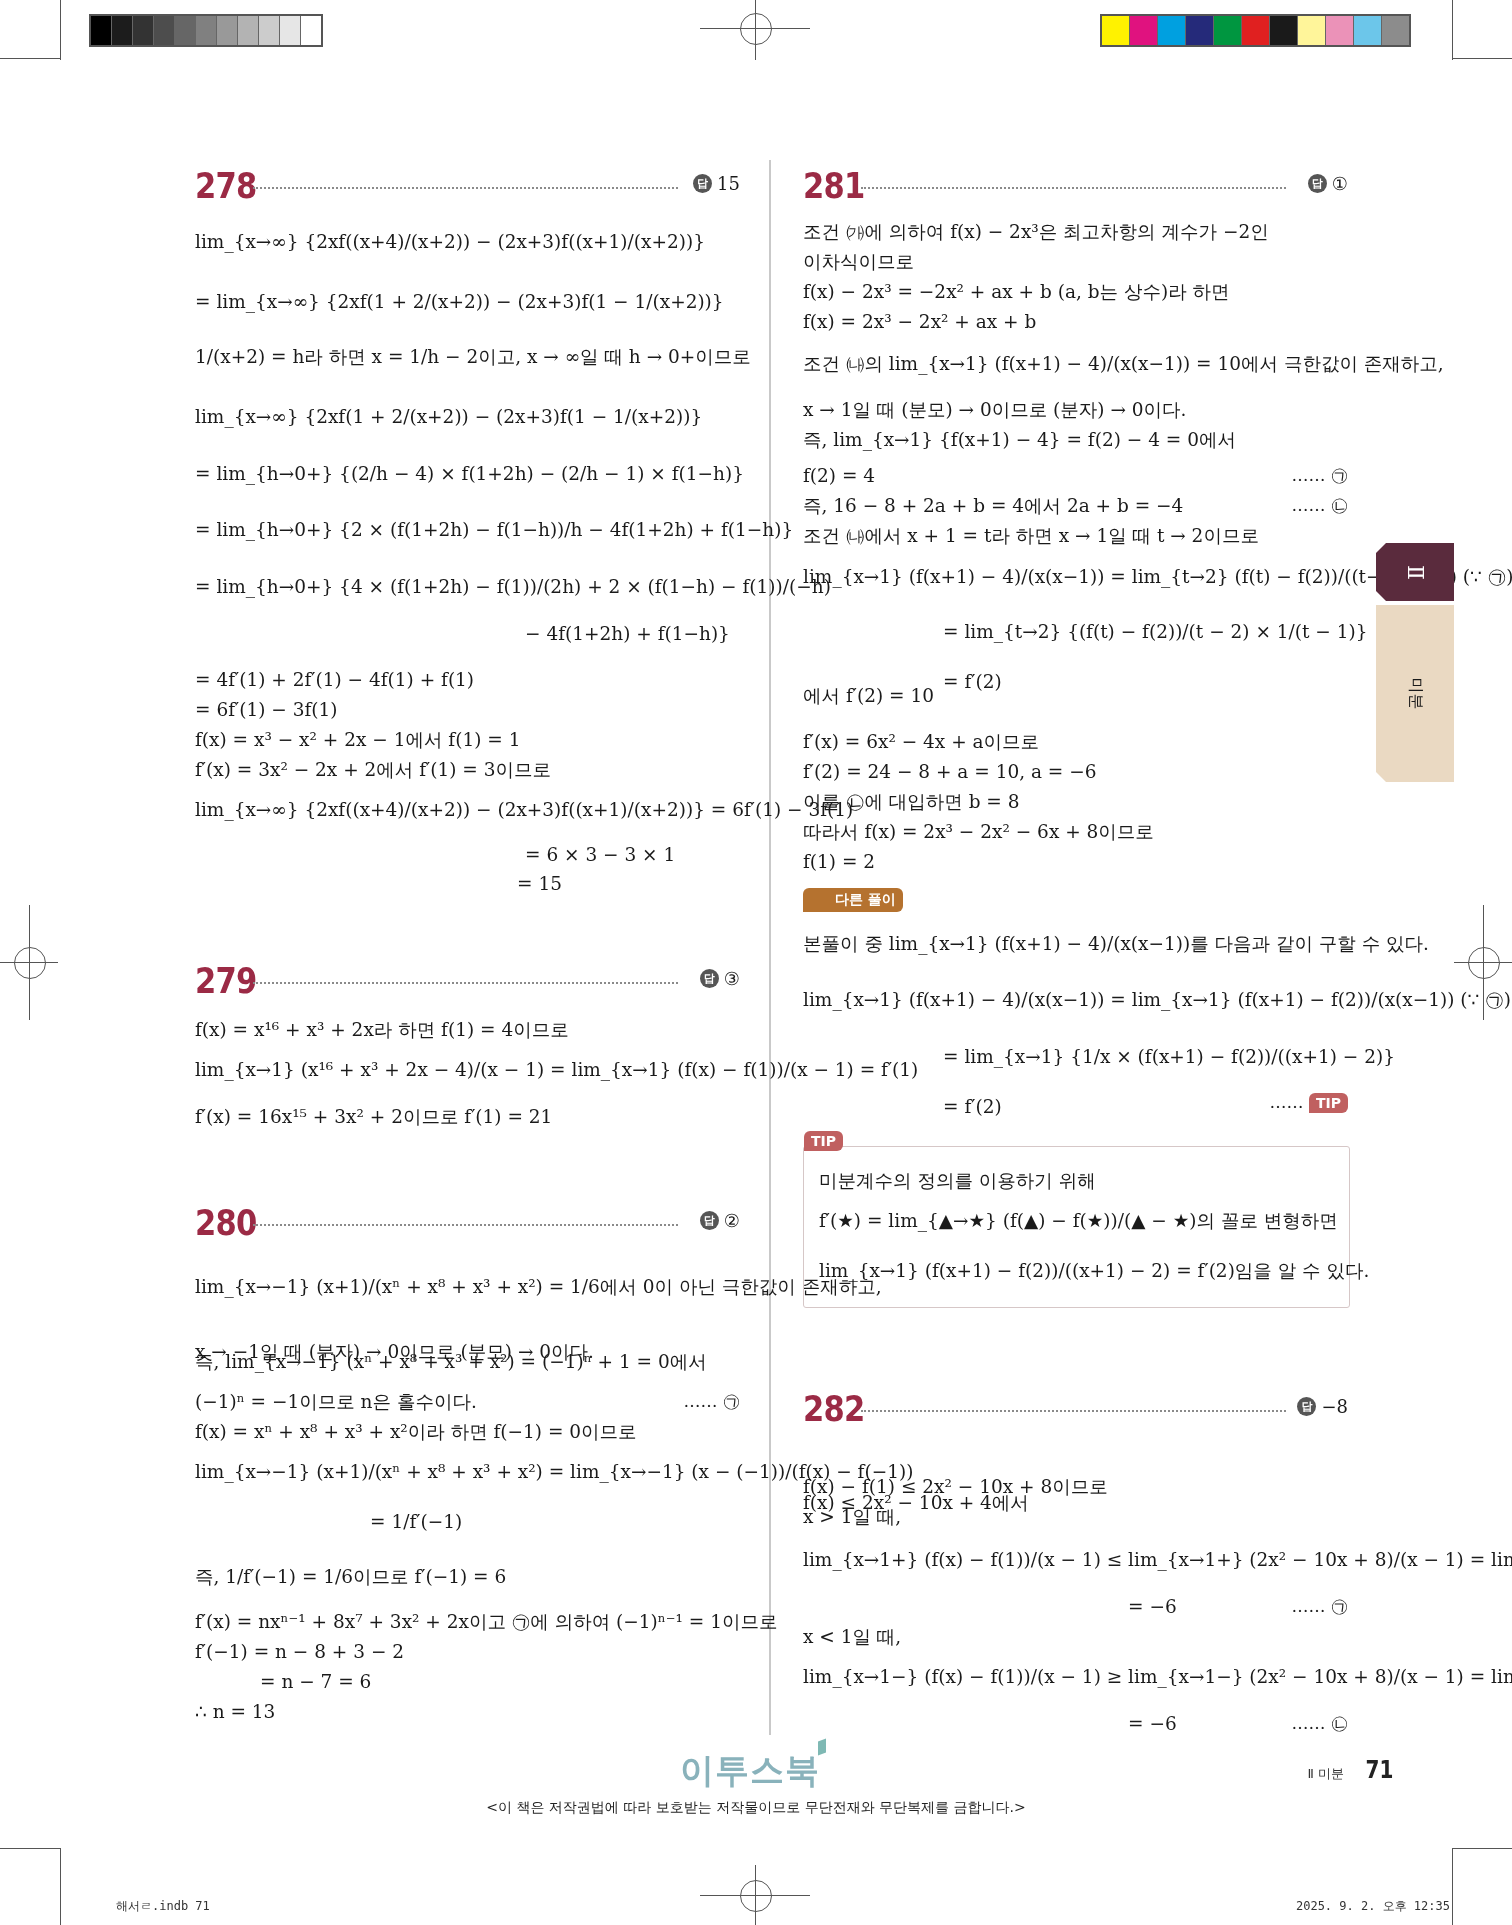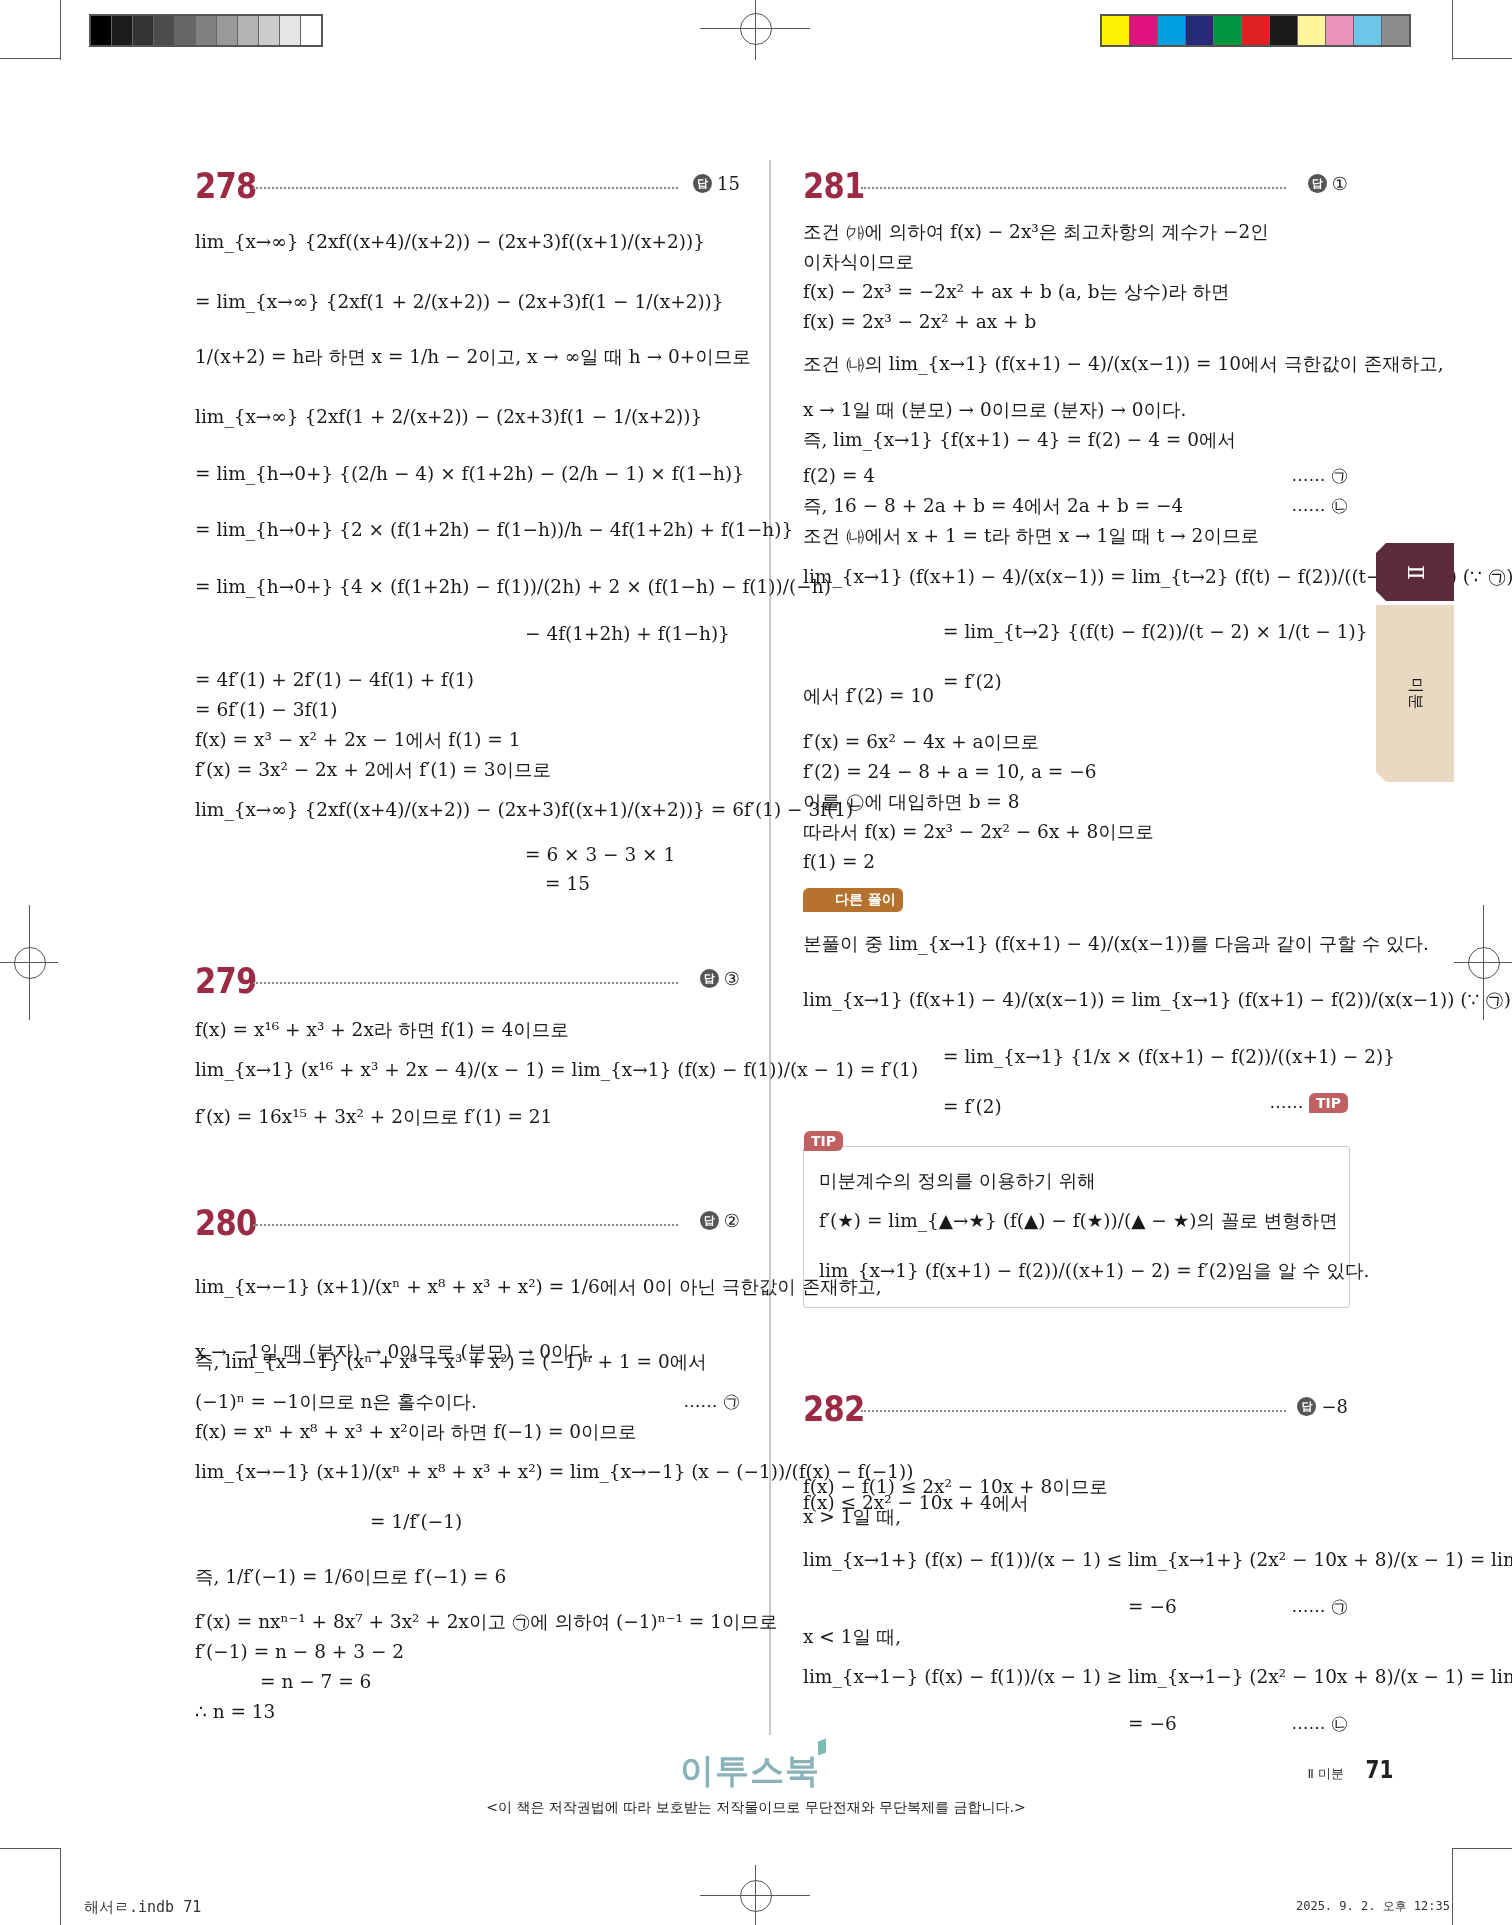--- a/index.html
+++ b/index.html
@@ -39,21 +39,21 @@
              font-size: 22px; display: flex; align-items: center; justify-content: center; }
   .tab-bot { position: absolute; left: 1376px; top: 605px; width: 78px; height: 177px; background: #ead9c2;
              clip-path: polygon(0 0, 100% 0, 100% 100%, 10px 100%, 0 calc(100% - 10px)); font-family: "DejaVu Sans", sans-serif;
              font-size: 16px; display: flex; align-items: center; justify-content: center; }
   .tab-bot span, .tab-top span { transform: rotate(90deg); display: inline-block; }
   .footer-logo { position: absolute; left: 680px; top: 1748px; font-family: "DejaVu Sans", sans-serif; font-size: 34px;
                  color: #89b2bb; font-weight: bold; letter-spacing: 1px; }
   .copyright { position: absolute; left: 0; width: 1512px; top: 1799px; text-align: center; font-family: "DejaVu Sans", sans-serif; font-size: 14px; color: #222; }
   .pagelabel { position: absolute; right: 168px; top: 1765px; font-family: "DejaVu Sans", sans-serif; font-size: 13px; color: #333; }
   .pagenum { position: absolute; right: 115px; top: 1755px; font-family: "DejaVu Sans", sans-serif; font-size: 25px; font-weight: bold; color: #222; transform: scaleX(0.8); }
-  .slug-l { position: absolute; left: 84px; top: 1898px; font-family: "DejaVu Sans Mono", monospace; font-size: 15px; color: #333; }
+  .slug-l { position: absolute; left: 116px; top: 1898px; font-family: "DejaVu Sans Mono", monospace; font-size: 12px; color: #333; }
   .slug-r { position: absolute; right: 62px; top: 1898px; font-family: "DejaVu Sans Mono", monospace; font-size: 12px; color: #333; }
 </style>
 </head>
 <body>
 
 <div class="bar" style="left:89px;" id="graybar">
     <div class="sw" style="background: rgb(0, 0, 0);"></div>
     <div class="sw" style="background: rgb(28, 28, 28);"></div>
     <div class="sw" style="background: rgb(51, 51, 51);"></div>
     <div class="sw" style="background: rgb(77, 77, 77);"></div>
@@ -119,21 +119,21 @@
   <div class="ln" style="top:302px;">= lim_{h→0+} {(2/h − 4) × f(1+2h) − (2/h − 1) × f(1−h)}</div>
   <div class="ln" style="top:358px;">= lim_{h→0+} {2 × (f(1+2h) − f(1−h))/h − 4f(1+2h) + f(1−h)}</div>
   <div class="ln" style="top:415px;">= lim_{h→0+} {4 × (f(1+2h) − f(1))/(2h) + 2 × (f(1−h) − f(1))/(−h)</div>
   <div class="ln" style="top:462px; left:330px;">− 4f(1+2h) + f(1−h)}</div>
   <div class="ln" style="top:508px;">= 4f′(1) + 2f′(1) − 4f(1) + f(1)</div>
   <div class="ln" style="top:538px;">= 6f′(1) − 3f(1)</div>
   <div class="ln" style="top:568px;">f(x) = x³ − x² + 2x − 1에서 f(1) = 1</div>
   <div class="ln" style="top:598px;">f′(x) = 3x² − 2x + 2에서 f′(1) = 3이므로</div>
   <div class="ln" style="top:638px;">lim_{x→∞} {2xf((x+4)/(x+2)) − (2x+3)f((x+1)/(x+2))} = 6f′(1) − 3f(1)</div>
   <div class="ln" style="top:683px; left:330px;">= 6 × 3 − 3 × 1</div>
-  <div class="ln" style="top:712px; left:350px;">= 15</div>
+  <div class="ln" style="top:712px; left:322px;">= 15</div>
 
   <div class="prob-head" style="top:800px;">
     <span class="prob-num">279</span>
     <div class="dots"></div>
     <span class="ans">
       <span class="ans-icon">답</span>
       <span>③</span>
     </span>
   </div>
   <div class="ln" style="top:858px;">f(x) = x¹⁶ + x³ + 2x라 하면 f(1) = 4이므로</div>

